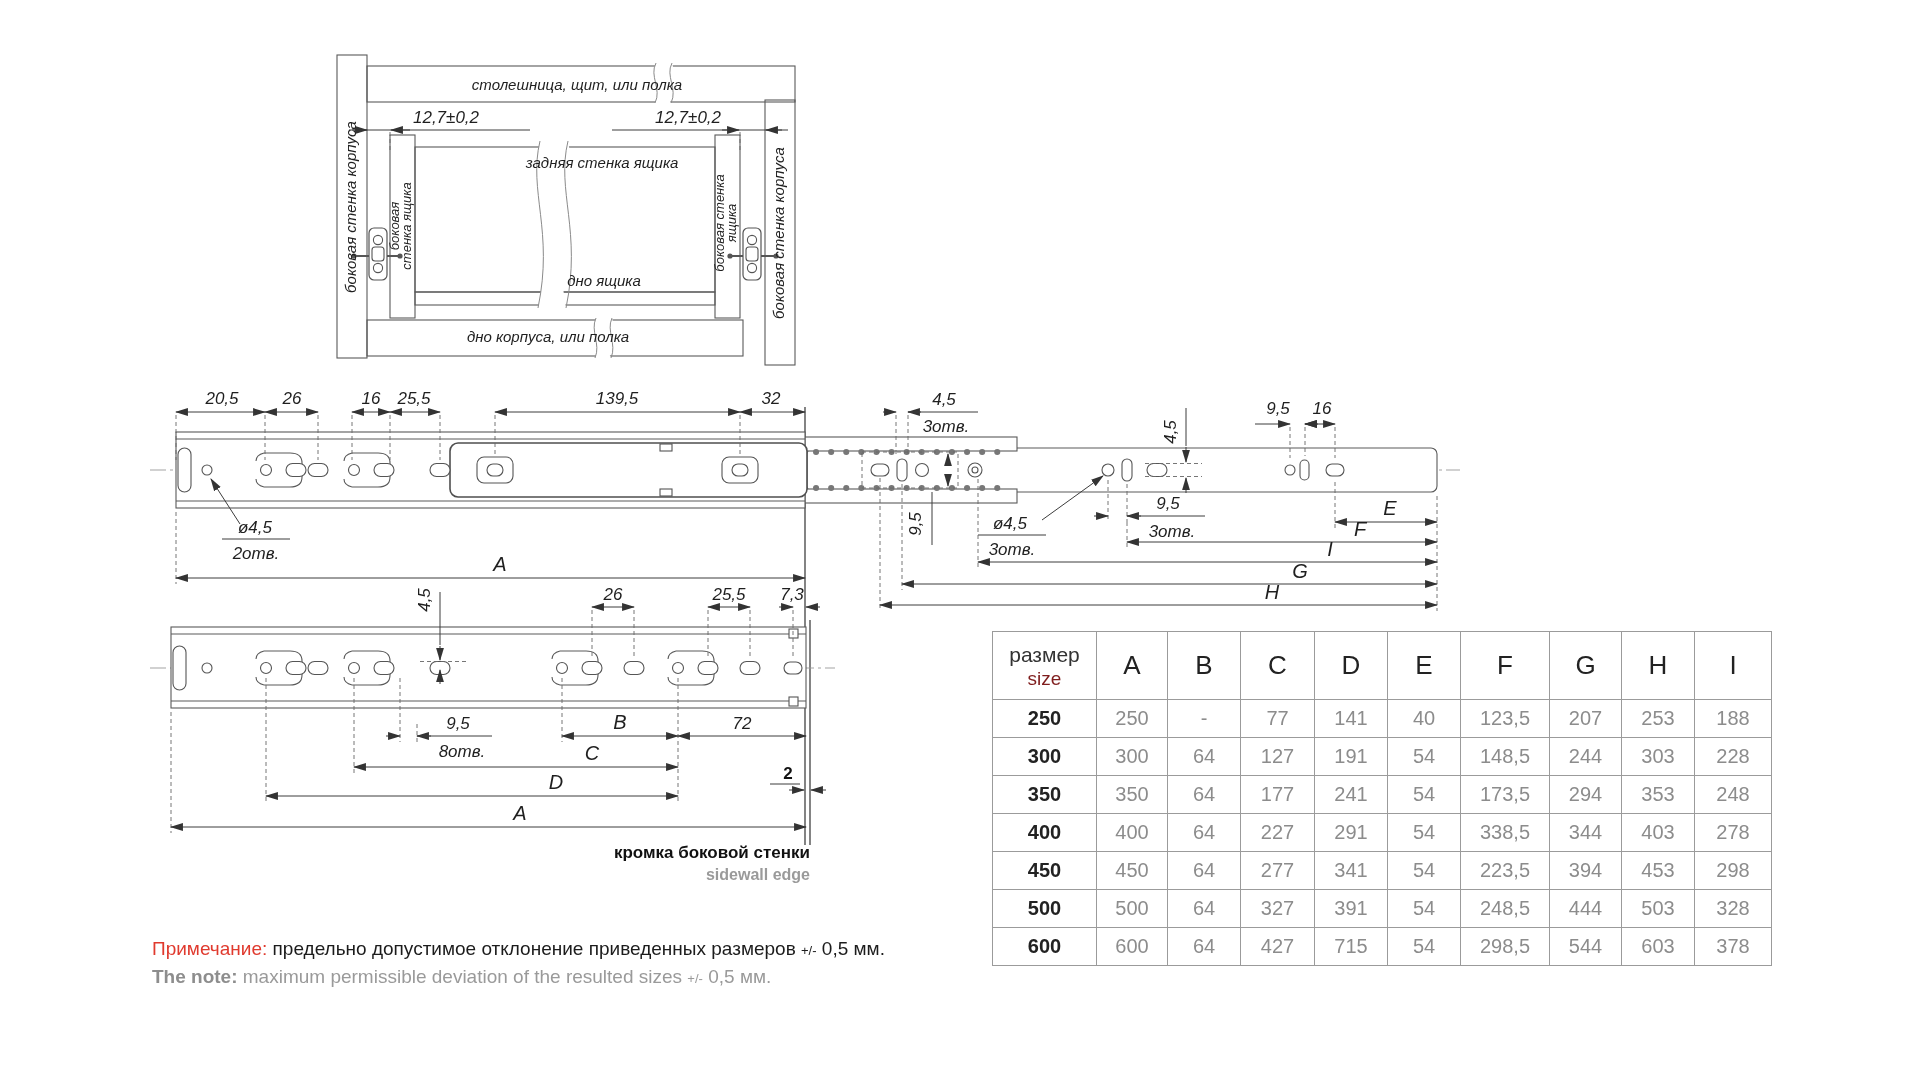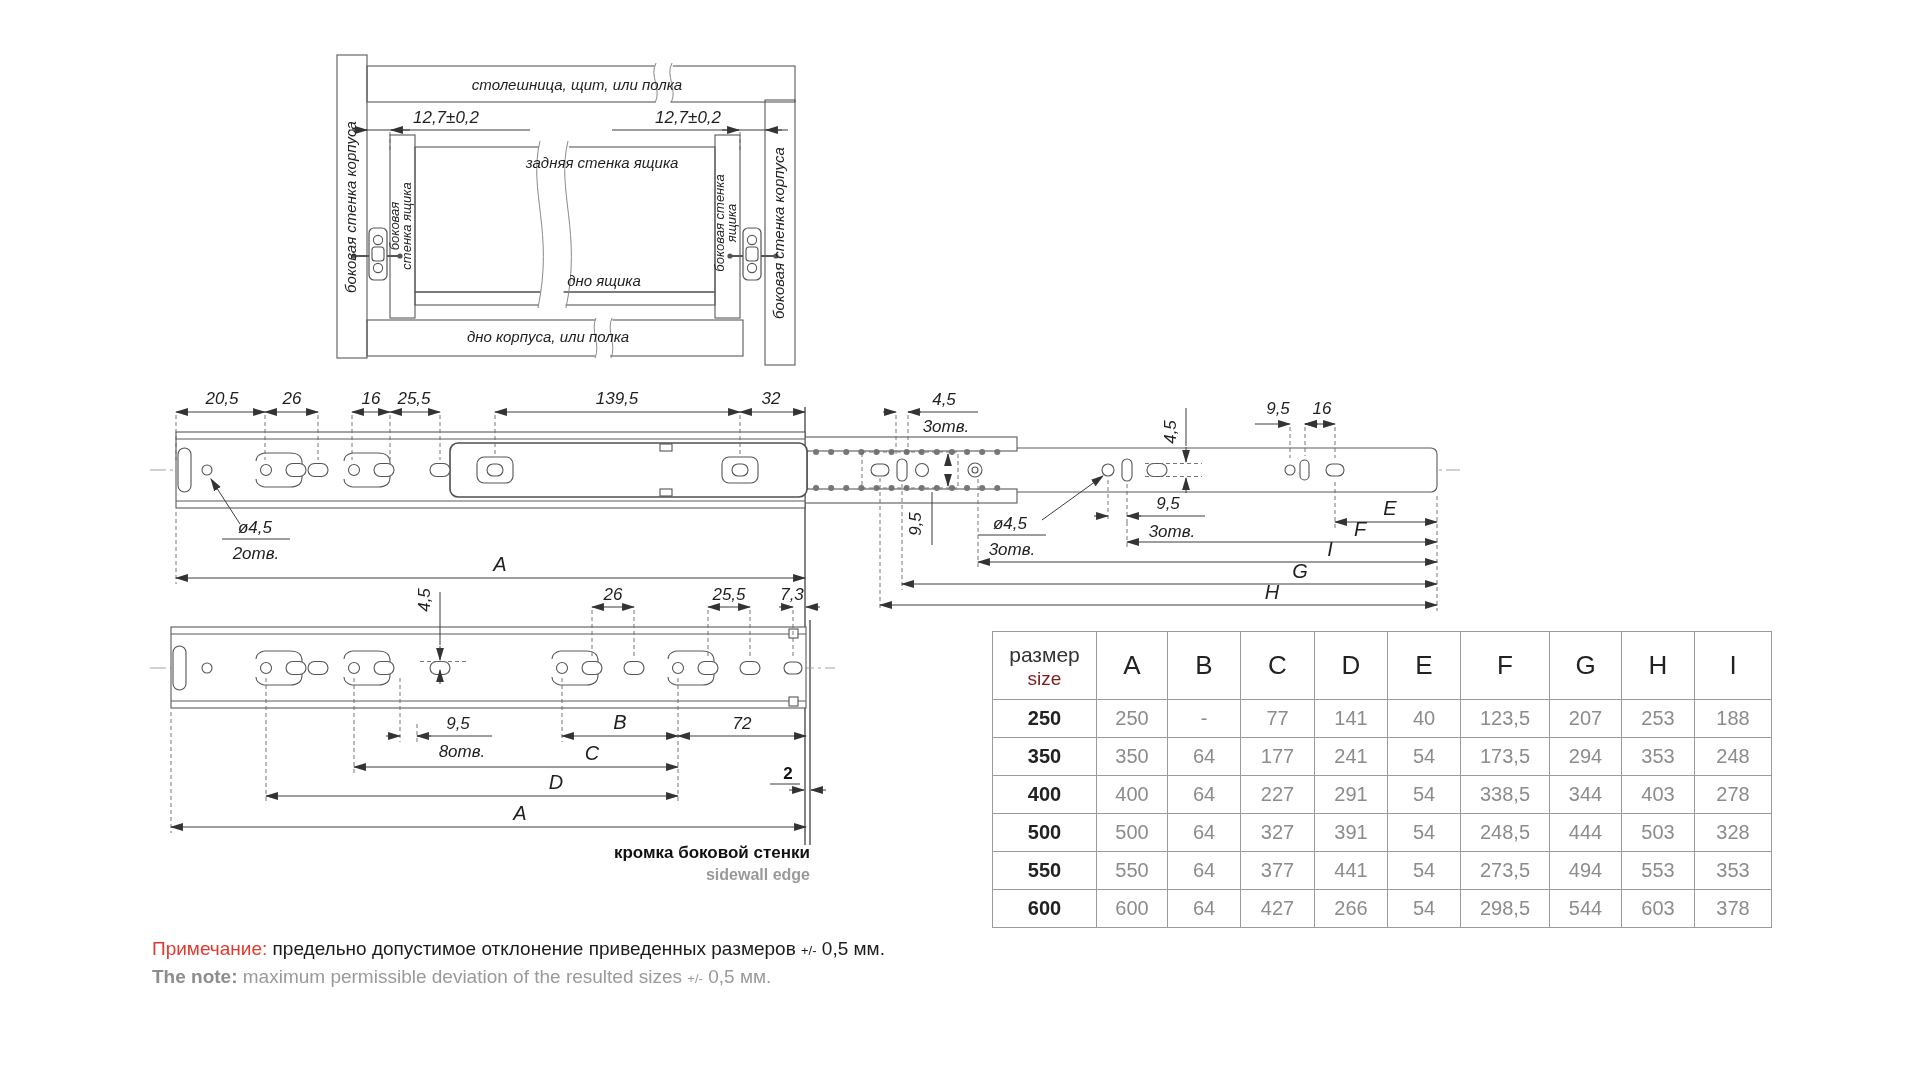--- a/index.html
+++ b/index.html
@@ -424,20 +424,32 @@
             <td>-</td>
             <td>77</td>
             <td>141</td>
             <td>40</td>
             <td>123,5</td>
             <td>207</td>
             <td>253</td>
             <td>188</td>
           </tr>
           <tr>
+            <td class="sz">300</td>
+            <td>300</td>
+            <td>64</td>
+            <td>127</td>
+            <td>191</td>
+            <td>54</td>
+            <td>148,5</td>
+            <td>244</td>
+            <td>303</td>
+            <td>228</td>
+          </tr>
+          <tr>
             <td class="sz">350</td>
             <td>350</td>
             <td>64</td>
             <td>177</td>
             <td>241</td>
             <td>54</td>
             <td>173,5</td>
             <td>294</td>
             <td>353</td>
             <td>248</td>
@@ -448,49 +460,49 @@
             <td>64</td>
             <td>227</td>
             <td>291</td>
             <td>54</td>
             <td>338,5</td>
             <td>344</td>
             <td>403</td>
             <td>278</td>
           </tr>
           <tr>
+            <td class="sz">450</td>
+            <td>450</td>
+            <td>64</td>
+            <td>277</td>
+            <td>341</td>
+            <td>54</td>
+            <td>223,5</td>
+            <td>394</td>
+            <td>453</td>
+            <td>298</td>
+          </tr>
+          <tr>
             <td class="sz">500</td>
             <td>500</td>
             <td>64</td>
             <td>327</td>
             <td>391</td>
             <td>54</td>
             <td>248,5</td>
             <td>444</td>
             <td>503</td>
             <td>328</td>
           </tr>
           <tr>
-            <td class="sz">550</td>
-            <td>550</td>
-            <td>64</td>
-            <td>377</td>
-            <td>441</td>
-            <td>54</td>
-            <td>273,5</td>
-            <td>494</td>
-            <td>553</td>
-            <td>353</td>
-          </tr>
-          <tr>
             <td class="sz">600</td>
             <td>600</td>
             <td>64</td>
             <td>427</td>
-            <td>266</td>
+            <td>715</td>
             <td>54</td>
             <td>298,5</td>
             <td>544</td>
             <td>603</td>
             <td>378</td>
           </tr>
         </tbody>
   </table>
 </div>
 

